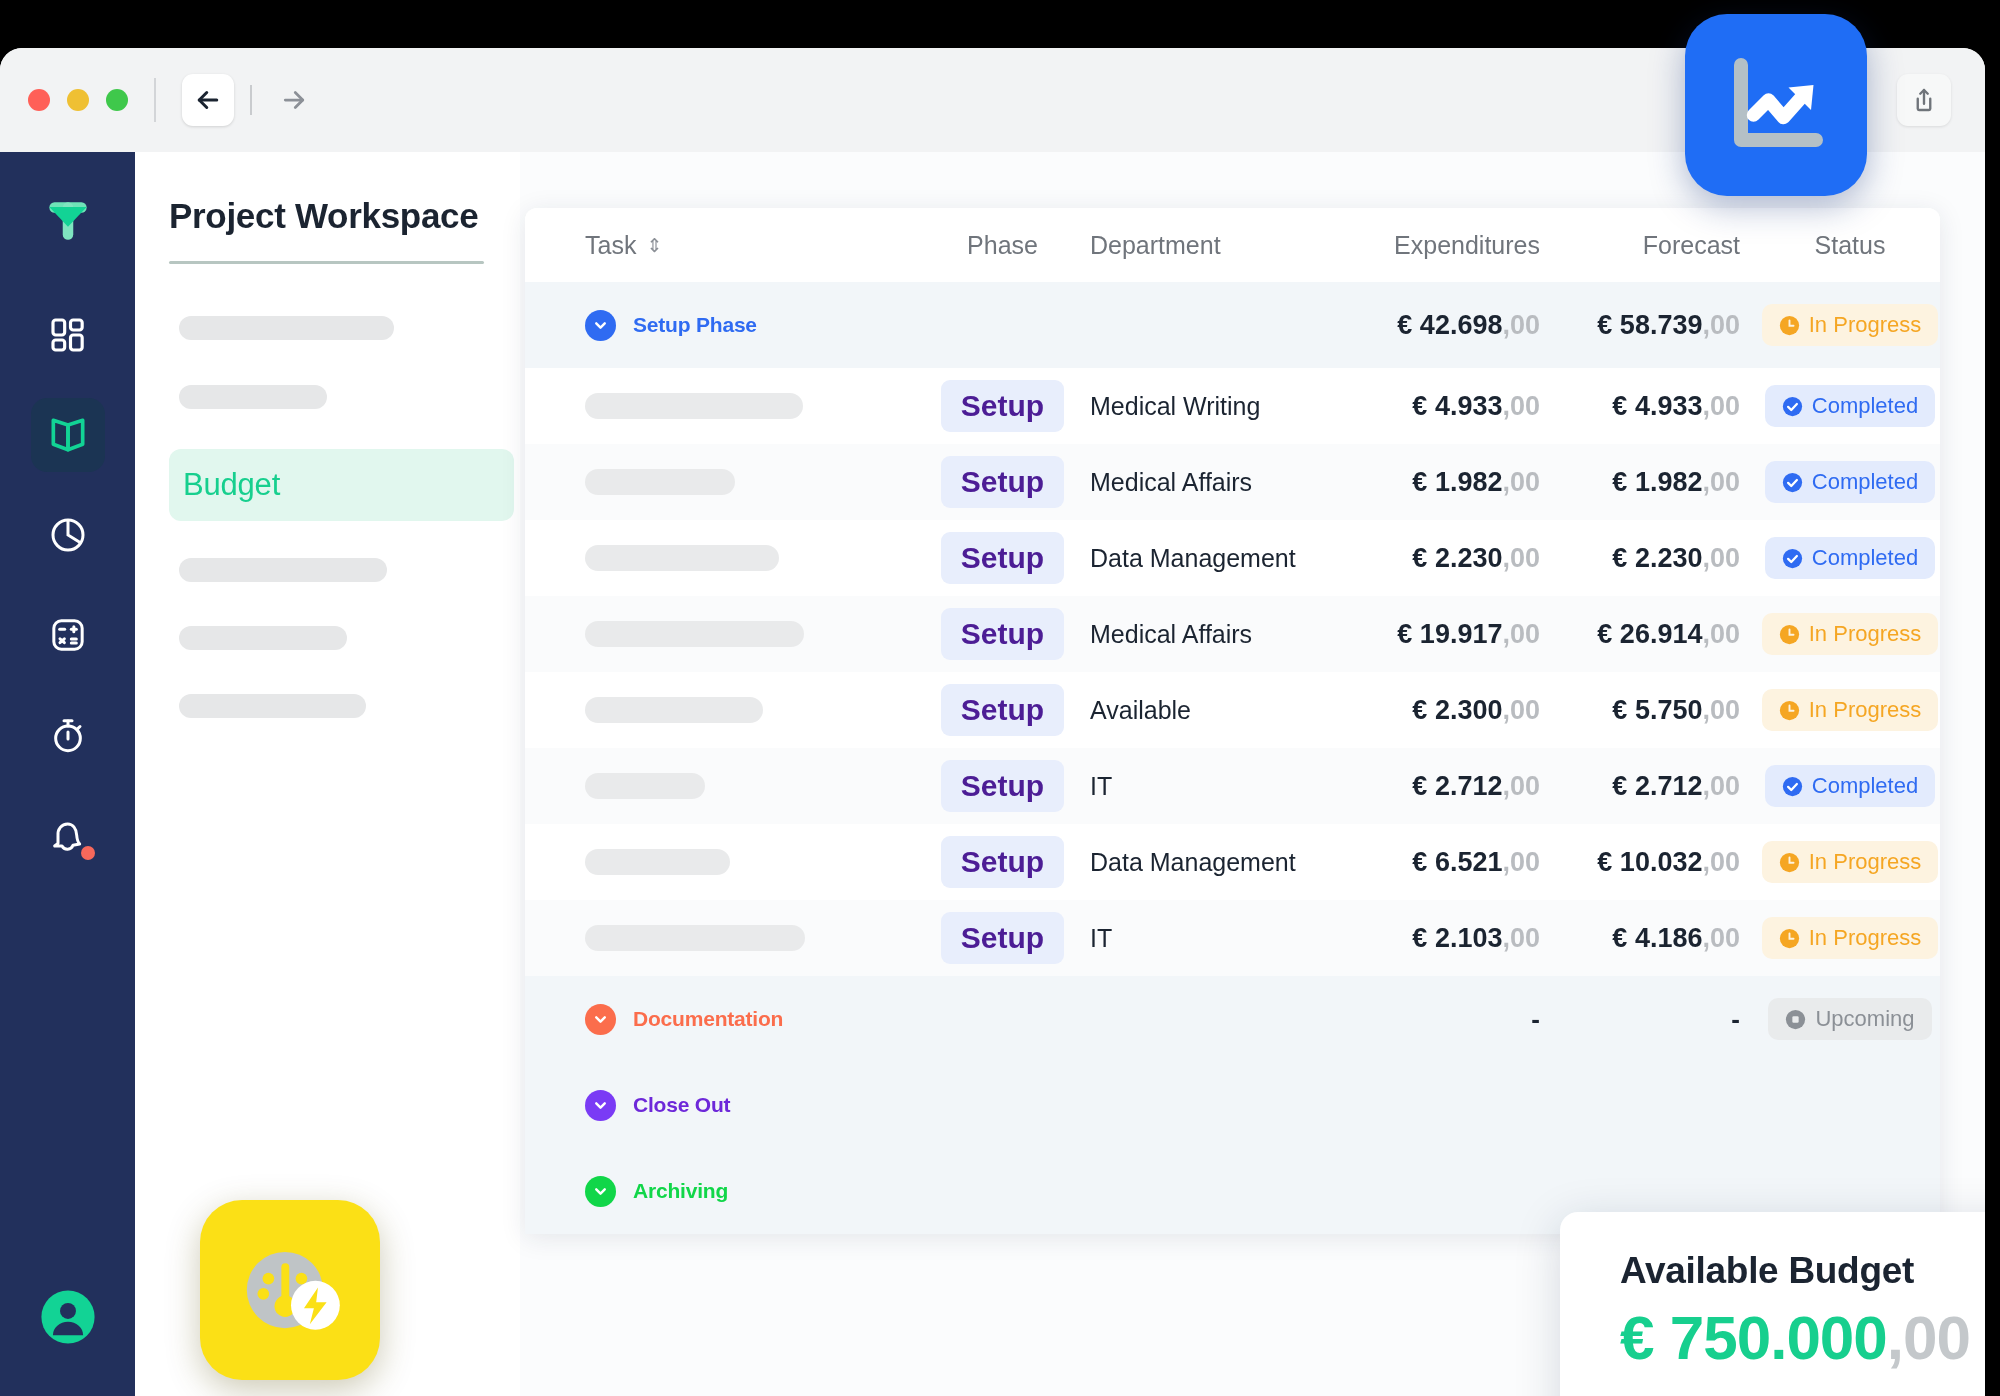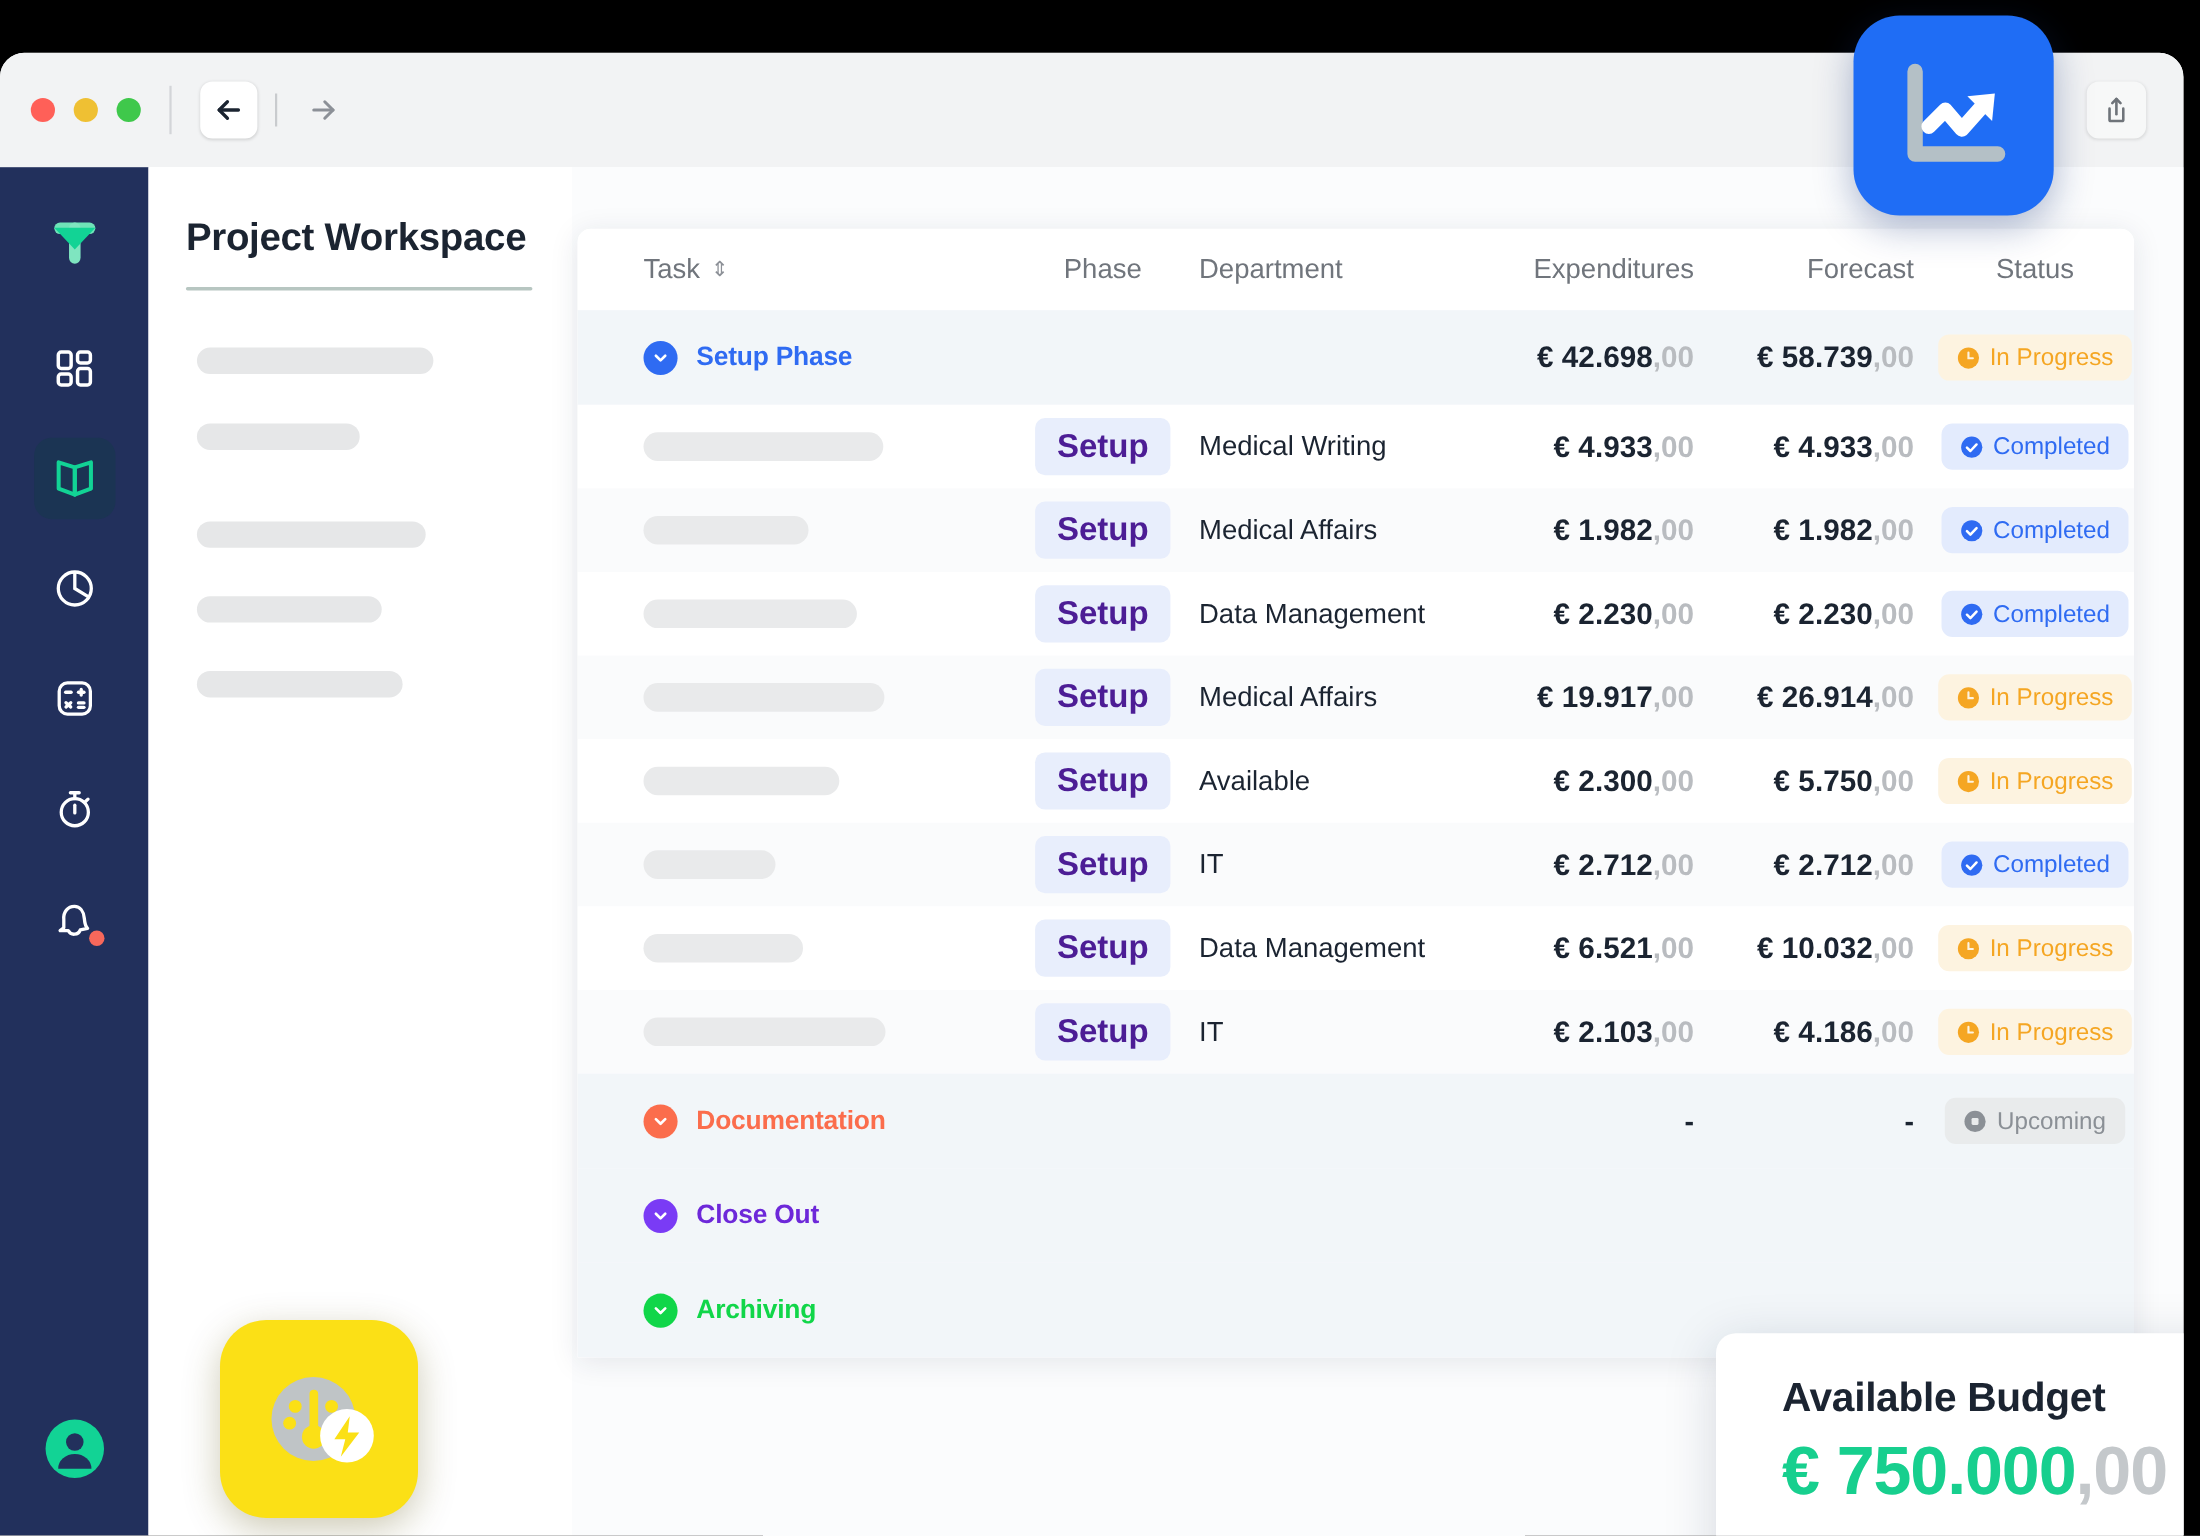--- a/index.html
+++ b/index.html
@@ -158,21 +158,21 @@
   .c-dept   { width: 250px; }
   .c-exp    { width: 210px; text-align: right; padding-right: 10px; }
   .c-fc     { width: 200px; text-align: right; padding-right: 10px; }
   .c-status { width: 200px; display: flex; justify-content: center; }
 
   .sort-icon { font-size: 19px; color: #8c9097; line-height: 1; }
 
   .phase-row { height: 86px; background: #f2f6f9; }
   .phase-label {
     display: flex; align-items: center; gap: 17px;
-    font-size: 24px; font-weight: bold; letter-spacing: -0.2px;
+    font-size: 21px; font-weight: bold; letter-spacing: -0.2px;
   }
   .phase-chev {
     width: 31px; height: 31px; border-radius: 50%;
     display: flex; align-items: center; justify-content: center;
     flex-shrink: 0;
   }
   .phase-chev svg { width: 17px; height: 17px; }
 
   .data-row { background: #ffffff; }
   .data-row.odd { background: #fafbfc; }
@@ -357,20 +357,23 @@
     <div id="nav-panel">
       <div id="workspace-title">Project Workspace</div>
       <div id="workspace-rule"></div>
 
       <div style="height:52px"></div>
       <div class="nav-skeleton" style="width:215px"></div>
       <div style="height:45px"></div>
       <div class="nav-skeleton" style="width:148px"></div>
       <div style="height:28px"></div>
 
+      <div class="nav-item-active">
+        <span>Budget</span>
+      </div>
 
       <div style="height:37px"></div>
       <div class="nav-skeleton" style="width:208px"></div>
       <div style="height:44px"></div>
       <div class="nav-skeleton" style="width:168px"></div>
       <div style="height:44px"></div>
       <div class="nav-skeleton" style="width:187px"></div>
     </div>
 
     <div id="main-area">

